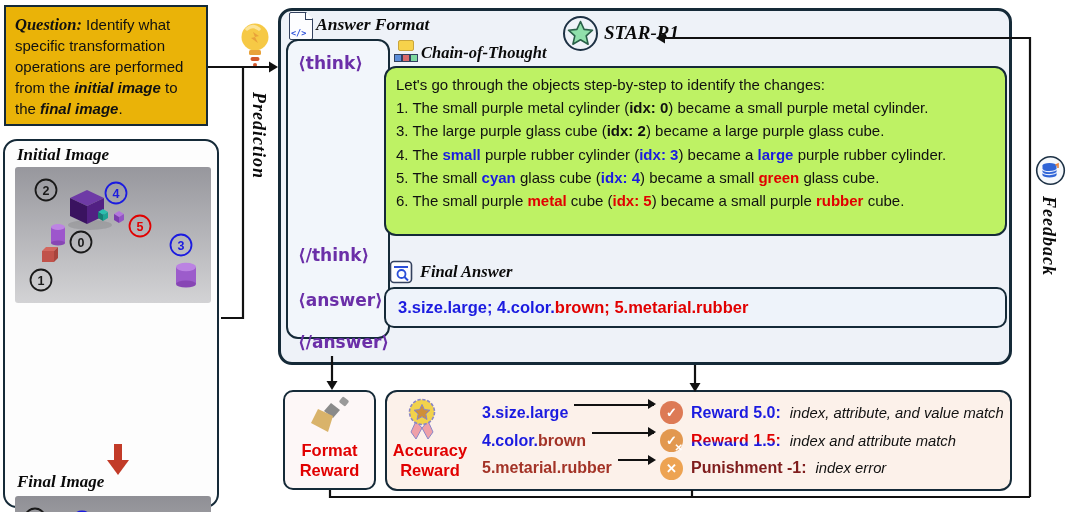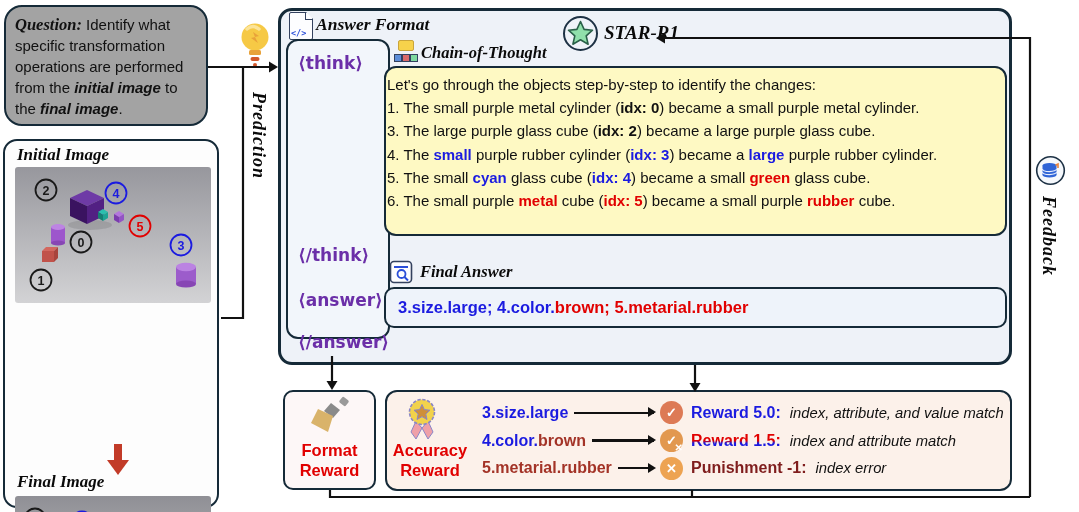--- a/index.html
+++ b/index.html
@@ -1,21 +1,21 @@
 <!DOCTYPE html>
 <html><head>
 <meta charset="utf-8">
 <style>
   html,body{margin:0;padding:0;background:#fff;}
   #page{position:relative;width:1079px;height:512px;background:#fff;overflow:hidden;
         font-family:"Liberation Sans",sans-serif;color:#111;}
   .box{position:absolute;border:2.5px solid #152a38;background:#fff;border-radius:12px;box-sizing:border-box;}
   .serif-title{font-family:"Liberation Serif",serif;font-weight:bold;font-style:italic;color:#0a0a0a;}
   
-  #question-box{left:4px;top:5px;width:204px;height:121px;background:#a3a3a3;border-radius:18px;
+  #question-box{left:4px;top:5px;width:204px;height:121px;background:#eab308;border-radius:0;
                 padding:7px 9px;font-size:15px;line-height:21px;}
   .c-qt{font-family:"Liberation Serif",serif;font-weight:bold;font-style:italic;font-size:16.5px;}
   .c-bi{font-weight:bold;font-style:italic;}
   
   #images-panel{left:3px;top:139px;width:216px;height:369px;background:#fdfdfd;border-radius:14px;}
   .scene-label{position:absolute;left:12px;font-size:17px;}
   .scene{position:absolute;left:10px;width:196px;border-radius:3px;overflow:hidden;display:block;}
   .marker-circle{fill:none;stroke-width:1.8px;}
   .mc-black{stroke:#1a1a1a}.mc-blue{stroke:#1b1be0}.mc-red{stroke:#e10000}
   .marker-text{font-family:"Liberation Sans",sans-serif;font-size:12.5px;font-weight:600;text-anchor:middle;}
@@ -45,43 +45,43 @@
   #think-box{left:286px;top:39px;width:104px;height:300px;background:#f2f6fb;border-radius:12px;}
   .tag{position:absolute;left:10px;font-family:"DejaVu Sans",sans-serif;font-weight:700;
        font-size:17px;color:#6b2fa8;}
   #tag-think-open{top:12px;} #tag-think-close{top:204px;} #tag-answer-open{top:249px;} #tag-answer-close{top:291px;}
   #cot-icon{position:absolute;left:394px;top:40px;width:22px;height:24px;}
   #cot-icon .head{position:absolute;left:4px;top:0;width:14px;height:9px;background:#f7d24b;
       border:1px solid #caa53b;border-radius:2px;}
   #cot-icon .sq{position:absolute;top:14px;width:6px;height:6px;border:1px solid #33415e;}
   #cot-icon .s1{left:0;background:#5b8dd9;} #cot-icon .s2{left:8px;background:#d96a6a;} #cot-icon .s3{left:16px;background:#7ed9a0;}
   #cot-title{position:absolute;left:421px;top:43px;font-size:16.5px;}
-  #cot-box{left:384px;top:66px;width:623px;height:170px;background:#fef9c3;border-radius:12px;
-           padding:5px 1px;font-size:15px;line-height:23.2px;}
+  #cot-box{left:384px;top:66px;width:623px;height:170px;background:#bef264;border-radius:12px;
+           padding:5px 10px;font-size:15px;line-height:23.2px;}
   .cot-line{white-space:nowrap;}
   .seg{}
   .c-b{font-weight:bold;}
   .c-blue{font-weight:bold;color:#1b1be0;}
   .c-red{font-weight:bold;color:#e10000;}
   .c-dred{font-weight:bold;color:#a33327;}
   #final-answer-icon{position:absolute;left:389px;top:260px;}
   #final-answer-title{position:absolute;left:420px;top:262px;font-size:16.5px;}
   #final-answer-box{left:384px;top:287px;width:623px;height:41px;background:#eef3fa;border-radius:10px;
       padding:0 12px;font-size:16.5px;font-weight:bold;line-height:37px;}
   
   #format-reward-box{left:283px;top:390px;width:93px;height:100px;background:#fdf7f7;border-radius:10px;text-align:center;}
   #paintbrush-icon{display:inline-block;margin-top:4px;}
   .reward-title{font-size:16.5px;font-weight:bold;color:#e10000;line-height:20px;}
   #accuracy-reward-box{left:385px;top:390px;width:627px;height:101px;background:#fcf1ea;border-radius:12px;}
   #medal-icon{position:absolute;left:14px;top:5px;}
   #accuracy-title{position:absolute;left:0px;top:48px;width:86px;text-align:center;}
   #acc-rows{position:absolute;left:95px;top:7px;right:6px;bottom:7px;display:flex;
             flex-direction:column;justify-content:space-between;}
   .acc-row{display:flex;align-items:center;height:28px;}
-  .acc-left{width:176px;display:flex;align-items:center;}
+  .acc-left{width:176px;display:flex;align-items:flex-start;}
   .acc-answer{white-space:nowrap;font-size:16px;font-weight:bold;}
   .acc-arrow{flex:1;height:2.2px;background:#111;position:relative;margin:0 4px 0 6px;min-width:14px;}
   .acc-arrow::after{content:"";position:absolute;right:-2px;top:-4.4px;width:0;height:0;
       border-left:8px solid #111;border-top:5.5px solid transparent;border-bottom:5.5px solid transparent;}
   .badge{position:relative;width:23px;height:23px;border-radius:50%;flex:0 0 23px;margin:0 8px 0 2px;
          color:#fff;font-weight:bold;font-size:13px;text-align:center;line-height:23px;}
   .badge .ov{position:absolute;right:0px;bottom:-1px;font-size:10px;line-height:10px;}
   .acc-label{white-space:nowrap;font-size:16px;font-weight:bold;}
   .lab-blue{color:#1b1be0;} .lab-red{color:#7f1d1d;}
   .lab-grad{color:#c00000;}

